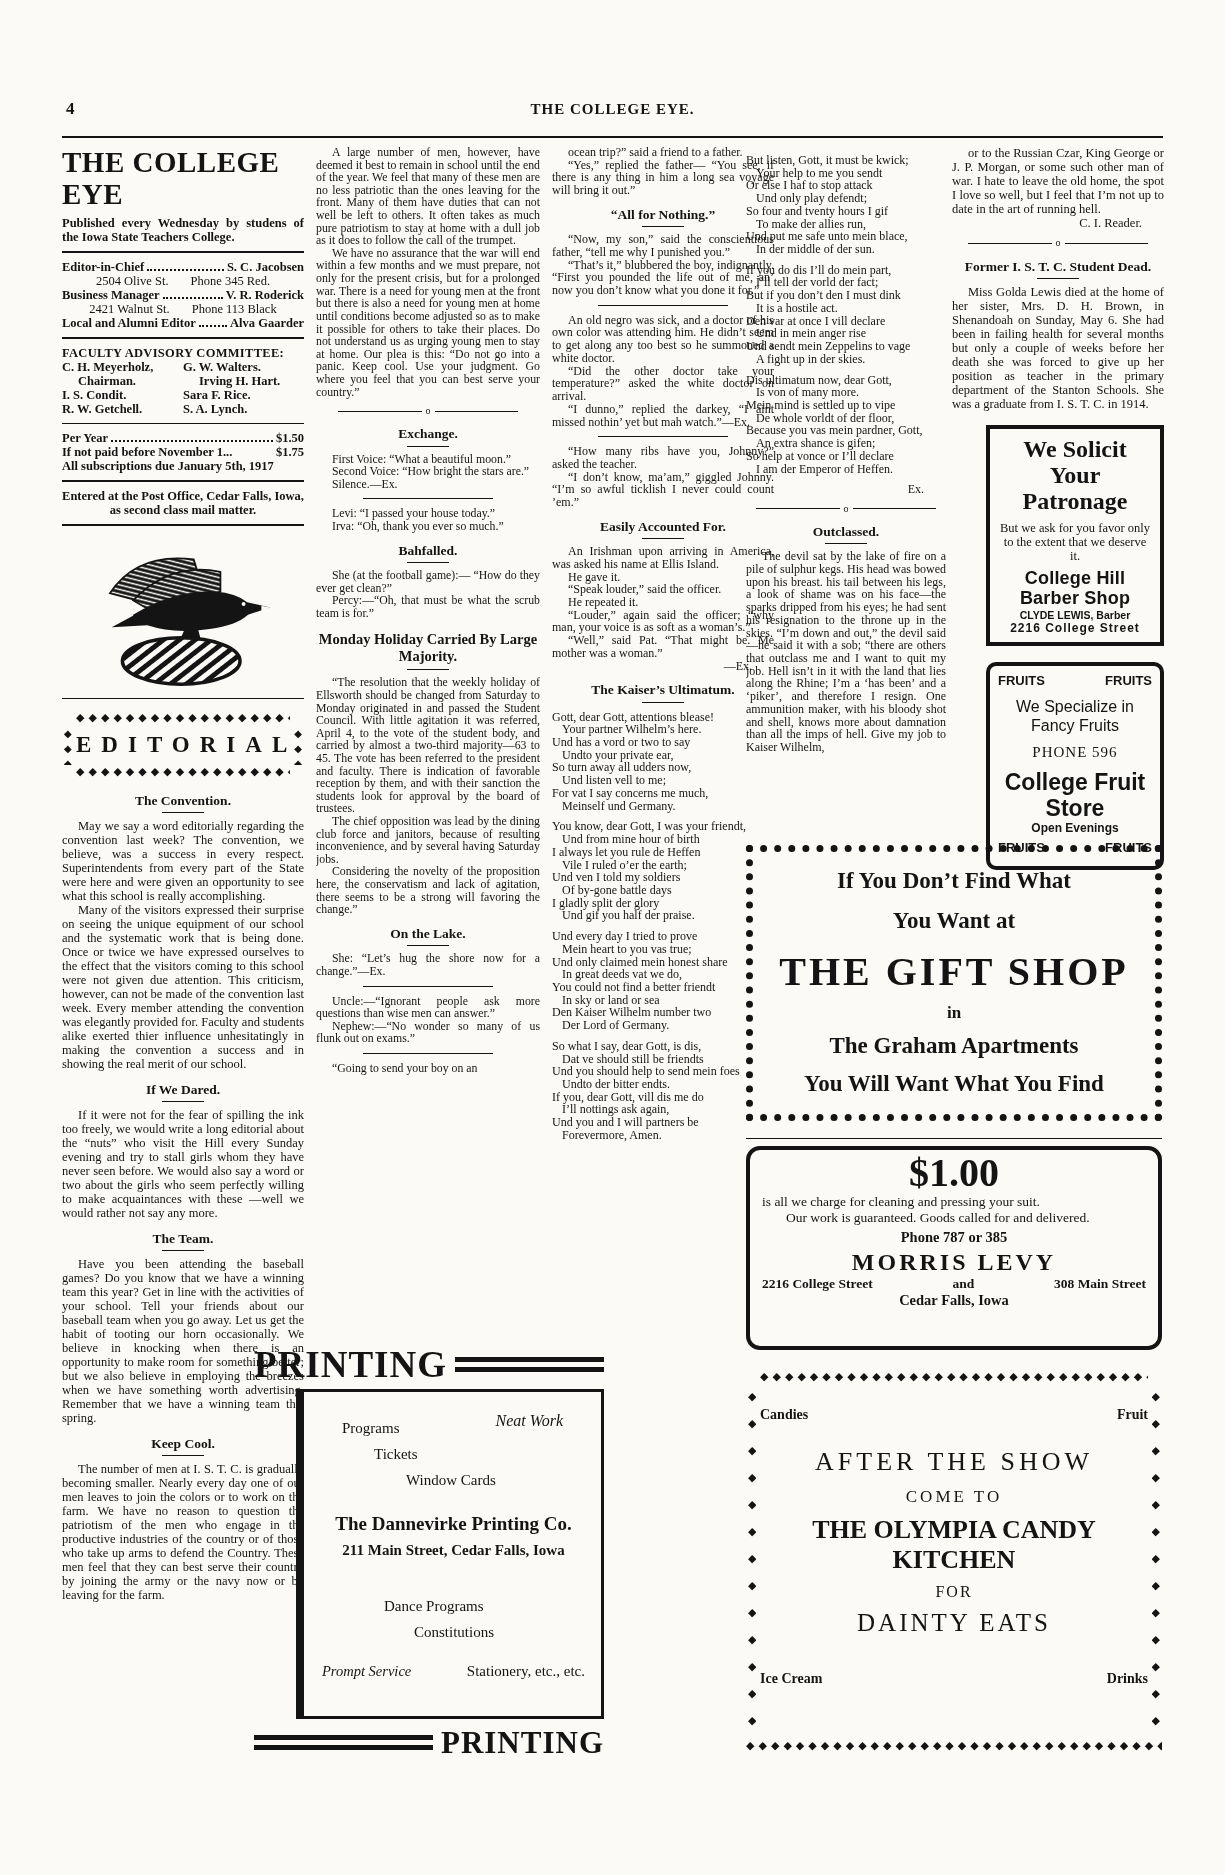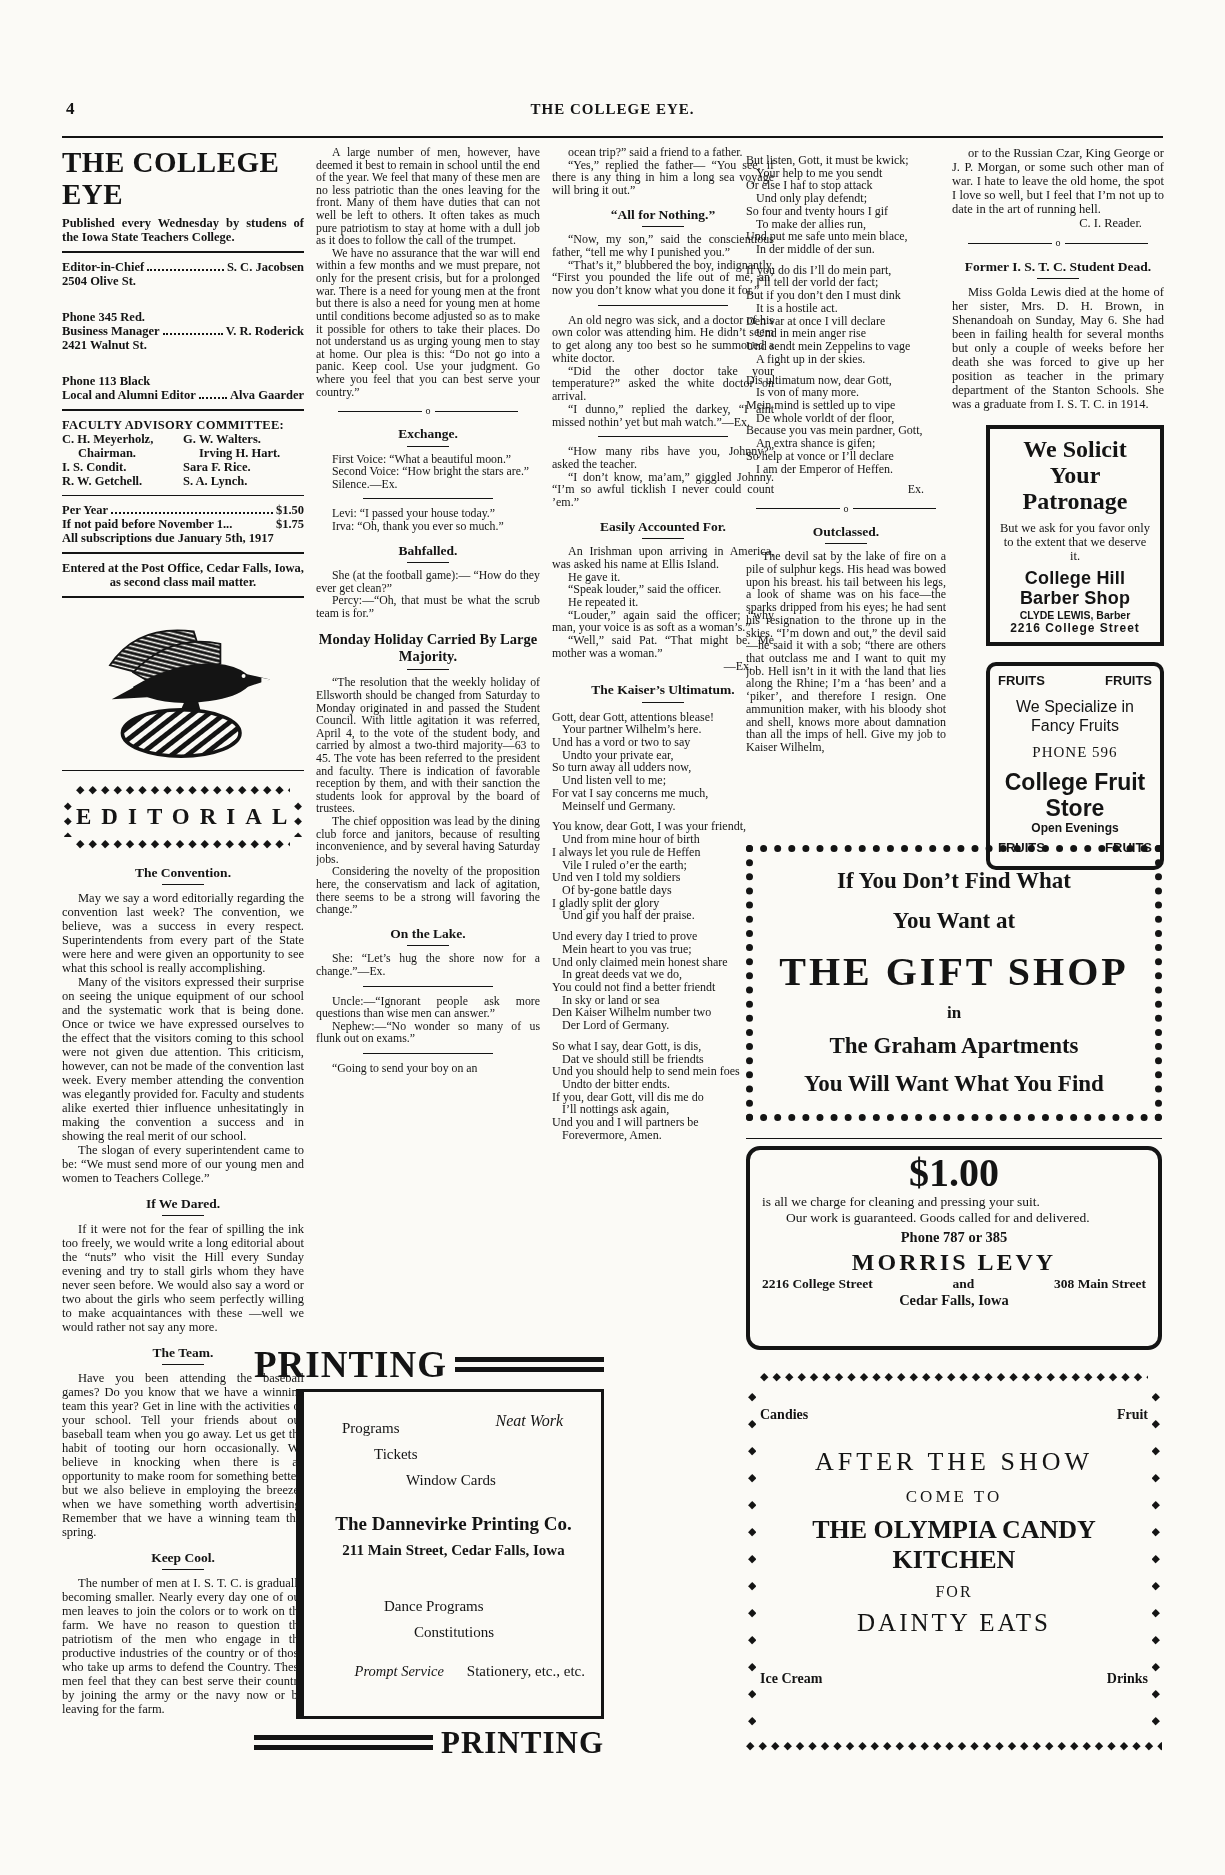--- a/index.html
+++ b/index.html
@@ -16,21 +16,21 @@
   #col3{left:552px;width:222px;font-size:12px;line-height:1.06;}
   #col4{left:746px;width:200px;height:702px;overflow:hidden;font-size:12px;line-height:1.06;}
   #col5{left:952px;width:212px;}
   
   .mast-title{font-size:29px;font-weight:bold;letter-spacing:.5px;margin:0 0 5px;}
   .mast-pub{font-weight:bold;text-align:justify;font-size:12.5px;}
   .m-rule{border-top:2px solid #141414;margin:7px 0;}
   .m-rule.thin{border-top:1.2px solid #141414;}
   .staff-row{display:flex;font-weight:bold;align-items:flex-end;}
   .dots{flex:1;border-bottom:2px dotted #141414;margin:0 3px 3px;}
-  .staff-sub{display:flex;justify-content:center;gap:22px;font-weight:bold;flex-direction:column;}
+  .staff-sub{display:flex;justify-content:center;gap:22px;font-weight:normal;}
   .fac-head{font-weight:bold;letter-spacing:.3px;}
   .fac-cols{display:flex;font-weight:bold;}
   .fac-col{flex:1;}
   .fac-col .fac-item:nth-child(2){padding-left:16px;}
   .sub-row{display:flex;font-weight:bold;align-items:flex-end;}
   .sub-row.spread{justify-content:space-between;}
   .sub-dots{flex:1;border-bottom:2px dotted #141414;margin:0 3px 3px;}
   .entered{font-weight:bold;text-align:center;}
   .eagle-wrap{text-align:center;margin:10px 0 6px;}
   
@@ -101,21 +101,21 @@
   .pr-word.small{font-size:31px;}
   .bar2{flex:1;height:5px;border-top:5px solid #141414;border-bottom:5px solid #141414;}
   .pr-box{border:3px solid #141414;border-left:8px solid #141414;margin:6px 0 0 42px;height:330px;box-sizing:border-box;
           padding:6px 12px 6px 14px;position:relative;}
   .pr-neat{float:right;font-style:italic;font-size:16px;margin:14px 26px 0 0;}
   .pr-item{margin-top:9px;}
   .pr-i1{margin-left:24px;margin-top:22px;} .pr-i2{margin-left:56px;} .pr-i3{margin-left:88px;}
   .pr-co{text-align:center;font-weight:bold;font-size:19px;margin-top:24px;}
   .pr-addr{text-align:center;font-weight:bold;font-size:15px;margin-top:7px;}
   .pr-i4{margin-left:66px;margin-top:39px;} .pr-i5{margin-left:96px;}
-  .pr-foot{display:flex;justify-content:flex-end;margin-top:22px;padding:0 4px;gap:23px;}
+  .pr-foot{display:flex;justify-content:space-between;margin-top:22px;padding:0 4px;}
   .pr-prompt{font-style:italic;font-size:14.5px;}
   .pr-bottom{margin-top:8px;}
 </style>
 </head>
 <body>
 
 <div class="page">
 
   <div class="page-num">4</div>
   <div class="running-title">THE COLLEGE EYE.</div>
@@ -222,21 +222,20 @@
 ◆
 ◆</div>
       <div class="ed-title">EDITORIAL</div>
       <div class="orn-row">◆◆◆◆◆◆◆◆◆◆◆◆◆◆◆◆◆◆◆◆◆◆◆◆◆◆◆◆◆◆◆◆◆◆◆◆◆◆◆◆◆◆</div>
     </div>
 
     <div>
         <div class="blk-h">The Convention.</div>
         <div class="blk-p">May we say a word editorially regarding the convention last week? The convention, we believe, was a success in every respect. Superintendents from every part of the State were here and were given an opportunity to see what this school is really accomplishing.</div>
         <div class="blk-p">Many of the visitors expressed their surprise on seeing the unique equipment of our school and the systematic work that is being done. Once or twice we have expressed ourselves to the effect that the visitors coming to this school were not given due attention. This criticism, however, can not be made of the convention last week. Every member attending the convention was elegantly provided for. Faculty and students alike exerted thier influence unhesitatingly in making the convention a success and in showing the real merit of our school.</div>
-        <div class="blk-p">The slogan of every superintendent came to be: “We must send more of our young men and women to Teachers College.”</div>
         <div class="blk-h">If We Dared.</div>
         <div class="blk-p">If it were not for the fear of spilling the ink too freely, we would write a long editorial about the “nuts” who visit the Hill every Sunday evening and try to stall girls whom they have never seen before. We would also say a word or two about the girls who seem perfectly willing to make acquaintances with these —well we would rather not say any more.</div>
         <div class="blk-h">The Team.</div>
         <div class="blk-p">Have you been attending the baseball games? Do you know that we have a winning team this year? Get in line with the activities of your school. Tell your friends about our baseball team when you go away. Let us get the habit of tooting our horn occasionally. We believe in knocking when there is an opportunity to make room for something better; but we also believe in employing the breezes when we have something worth advertising. Remember that we have a winning team this spring.</div>
         <div class="blk-h">Keep Cool.</div>
         <div class="blk-p">The number of men at I. S. T. C. is gradually becoming smaller. Nearly every day one of our men leaves to join the colors or to work on the farm. We have no reason to question the patriotism of the men who engage in the productive industries of the country or of those who take up arms to defend the Country. These men feel that they can best serve their country by joining the army or the navy now or by leaving for the farm.</div>
       </div>
   </div>
 
   <div class="col" id="col2">

